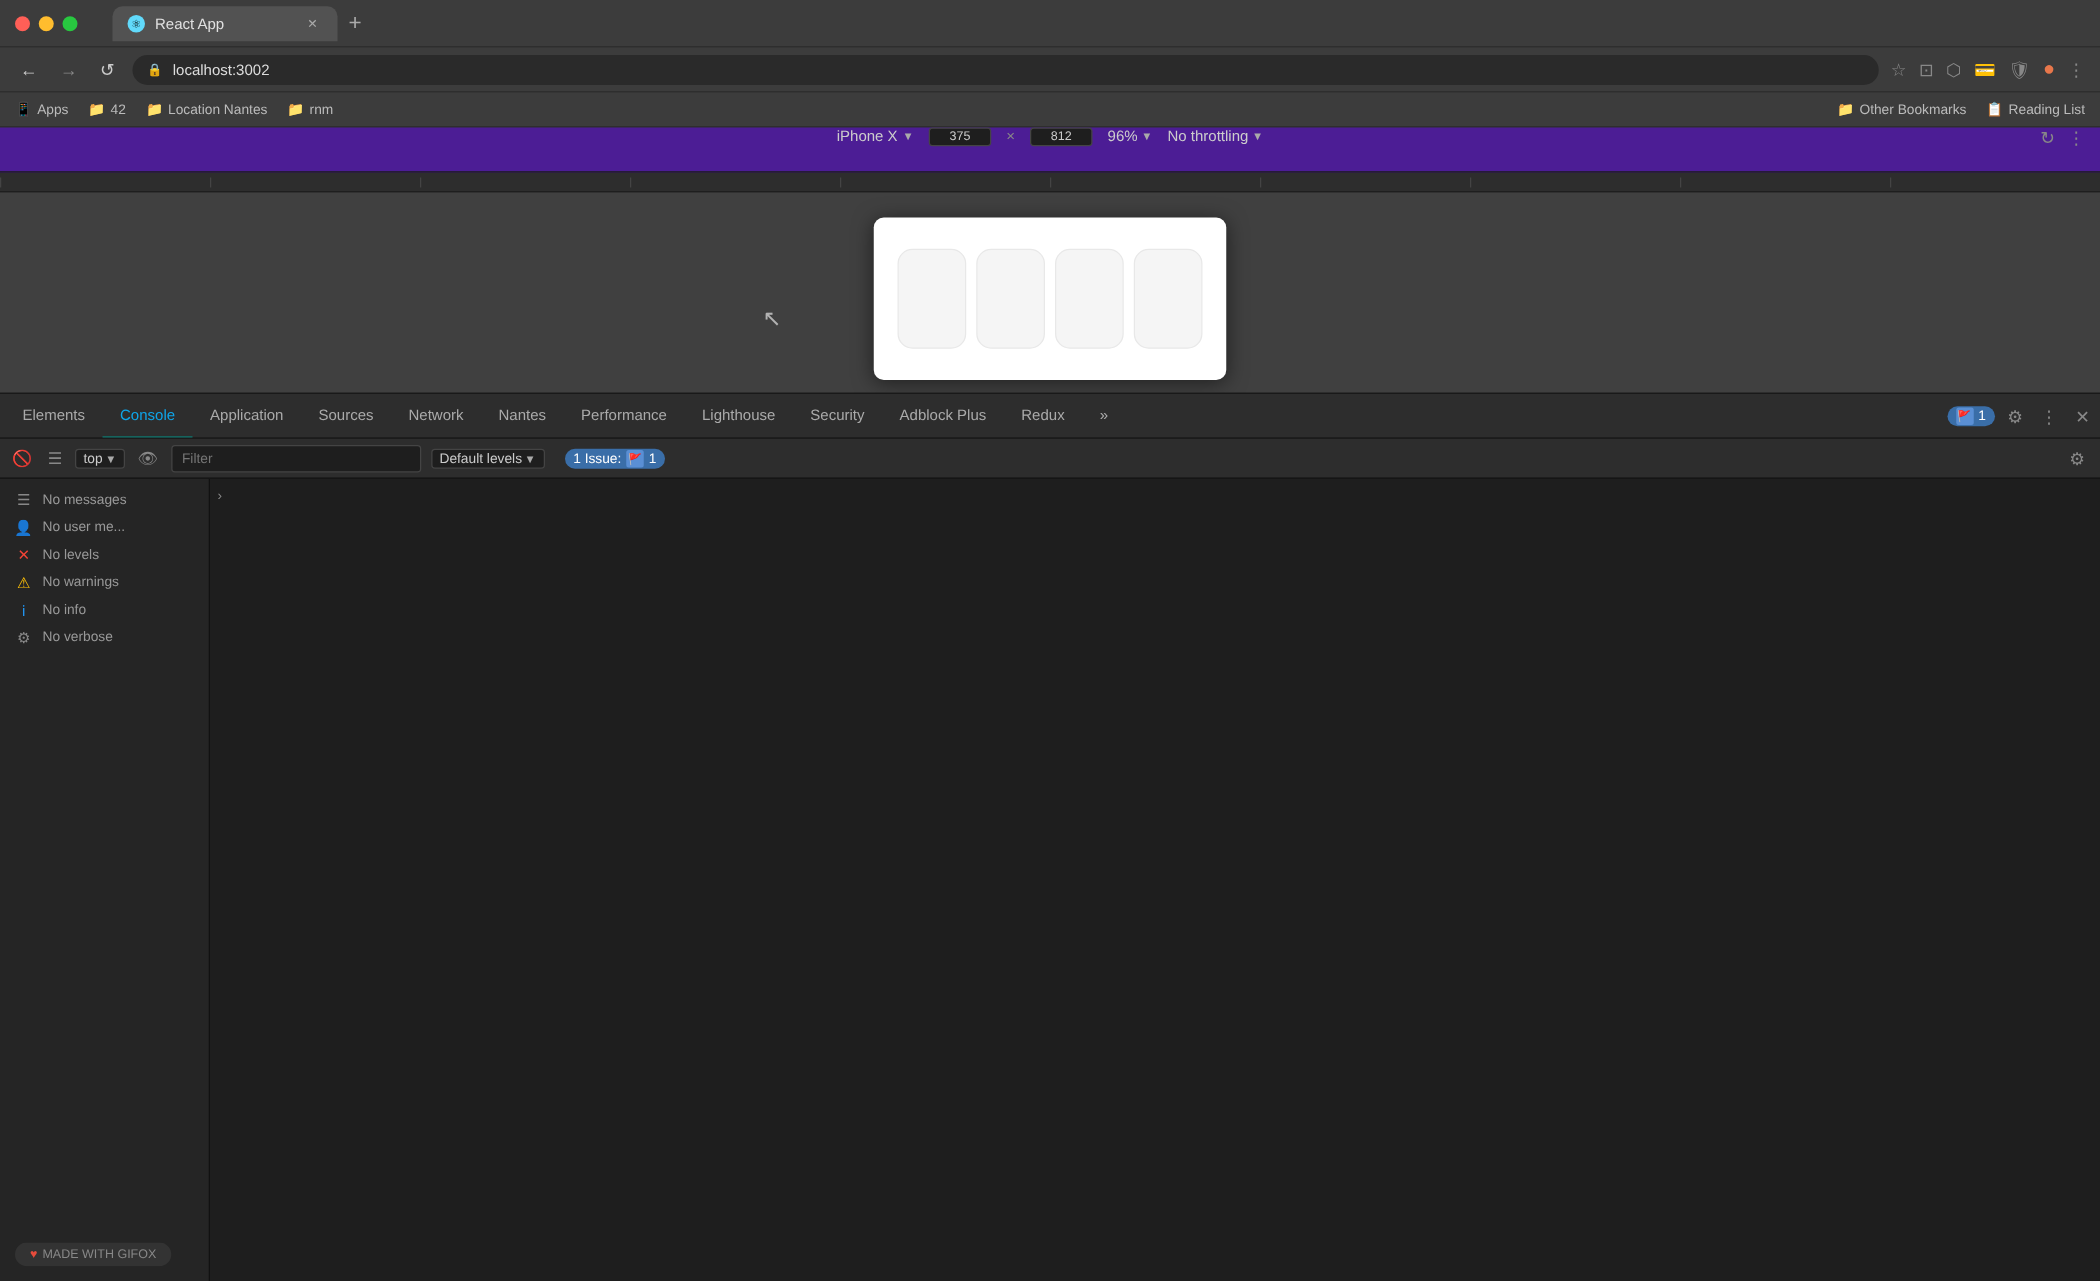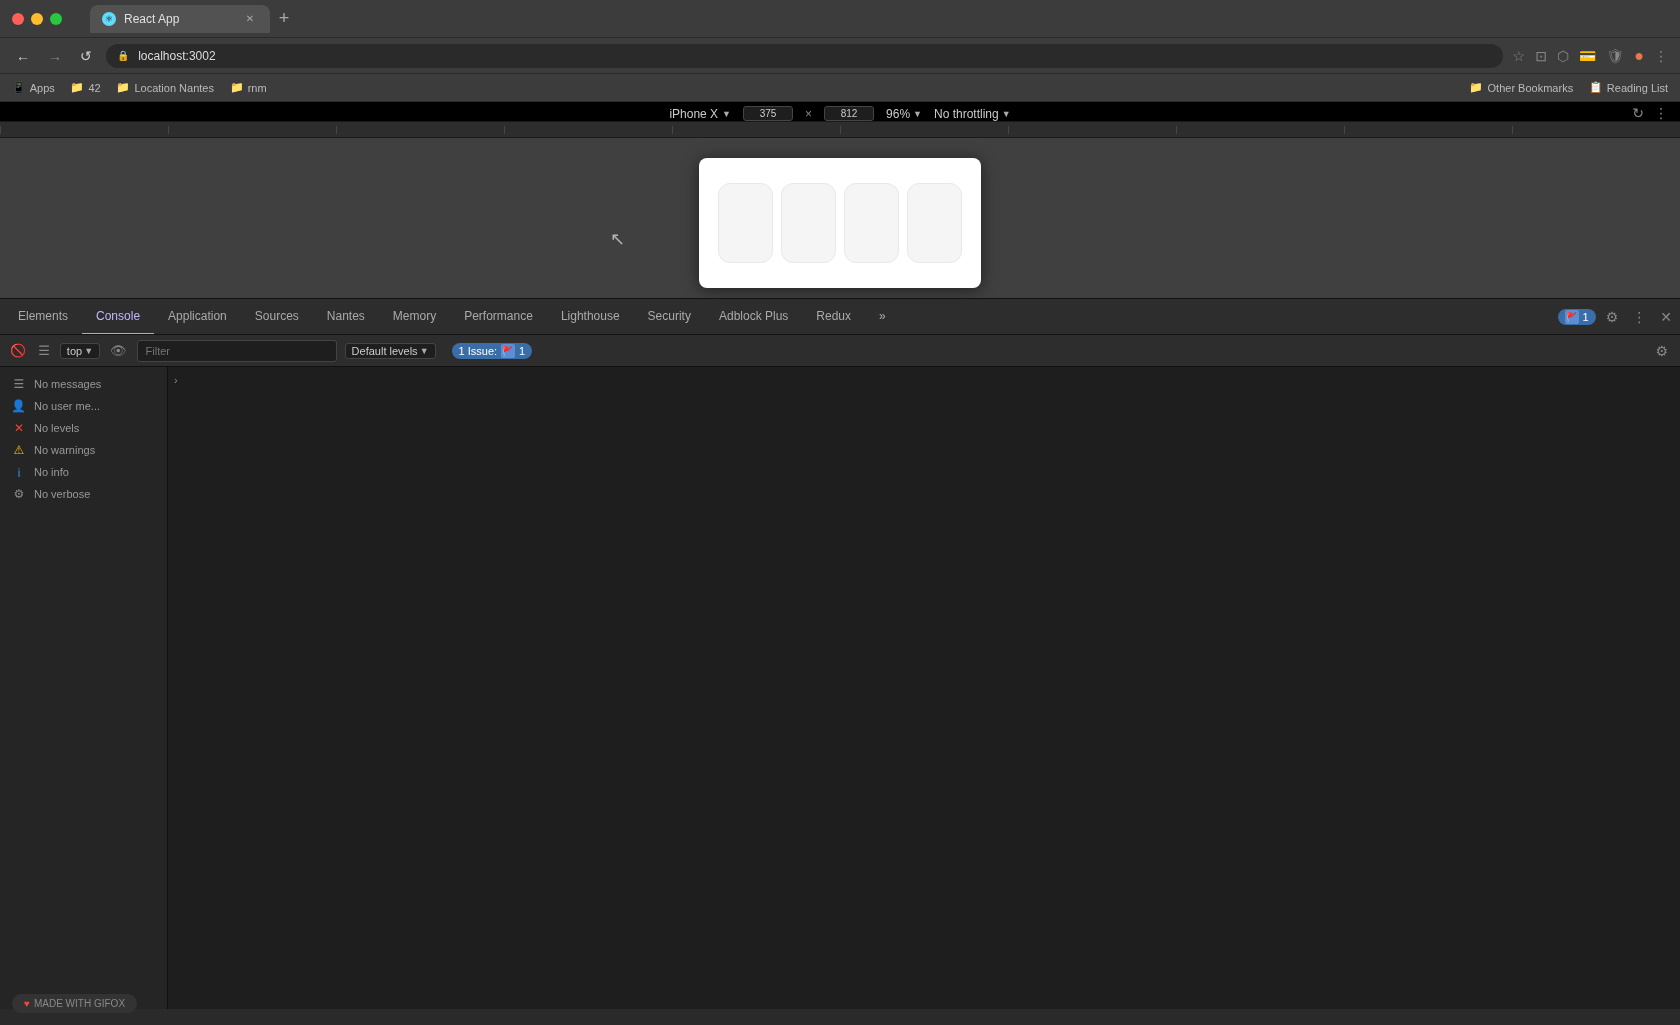--- a/index.html
+++ b/index.html
@@ -148,24 +148,24 @@
       align-items: center;
       gap: 4px;
       cursor: pointer;
     }
     .bookmark-icon {
       font-size: 11px;
     }
 
     
     .device-bar {
-      background: #000000;
-      height: 20px;
-      display: flex;
-      align-items: flex-end;
+      background: #4c1d95;
+      height: 36px;
+      display: flex;
+      align-items: flex-start;
       justify-content: center;
       gap: 12px;
       border-bottom: 1px solid #1a1a1a;
     }
     .device-selector {
       display: flex;
       align-items: center;
       gap: 4px;
       color: #ccc;
       font-size: 12px;
@@ -269,22 +269,22 @@
       height: 36px;
       display: flex;
       align-items: center;
       font-size: 12px;
       color: #aaa;
       cursor: pointer;
       white-space: nowrap;
       border-bottom: 2px solid transparent;
     }
     .devtools-tab.active {
-      color: #c4b5fd;
-      border-bottom: 2px solid #eab308;
+      color: #0ea5e9;
+      border-bottom: 2px solid #0f766e;
     }
     .devtools-tabs-right {
       margin-left: auto;
       display: flex;
       align-items: center;
       gap: 6px;
     }
     .issue-badge {
       background: #3a6ea8;
       color: #fff;
@@ -558,24 +558,24 @@
     <div class="devtools-tab active">
       <span>Console</span>
     </div>
     <div class="devtools-tab">
       <span>Application</span>
     </div>
     <div class="devtools-tab">
       <span>Sources</span>
     </div>
     <div class="devtools-tab">
+      <span>Network</span>
+    </div>
+    <div class="devtools-tab">
       <span>Nantes</span>
-    </div>
-    <div class="devtools-tab">
-      <span>Memory</span>
     </div>
     <div class="devtools-tab">
       <span>Performance</span>
     </div>
     <div class="devtools-tab">
       <span>Lighthouse</span>
     </div>
     <div class="devtools-tab">
       <span>Security</span>
     </div>

